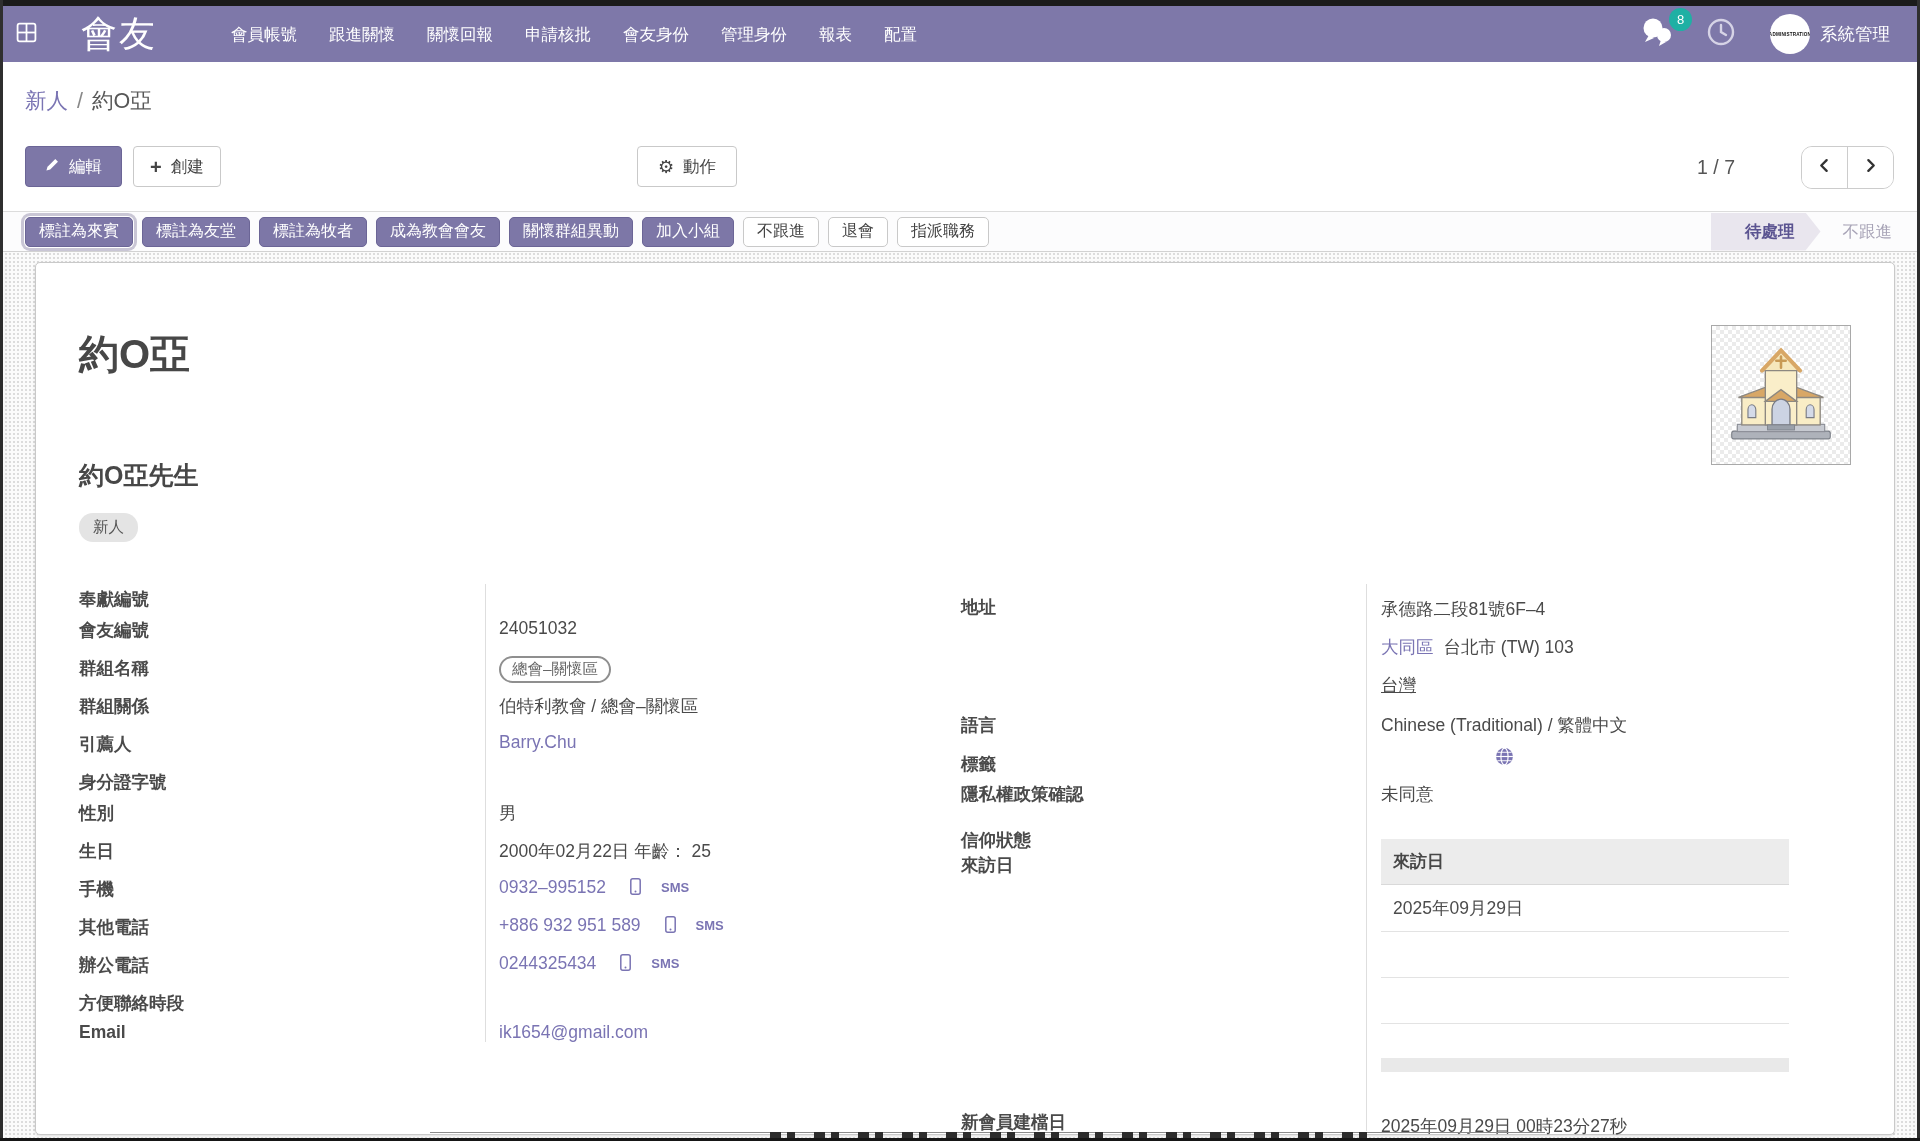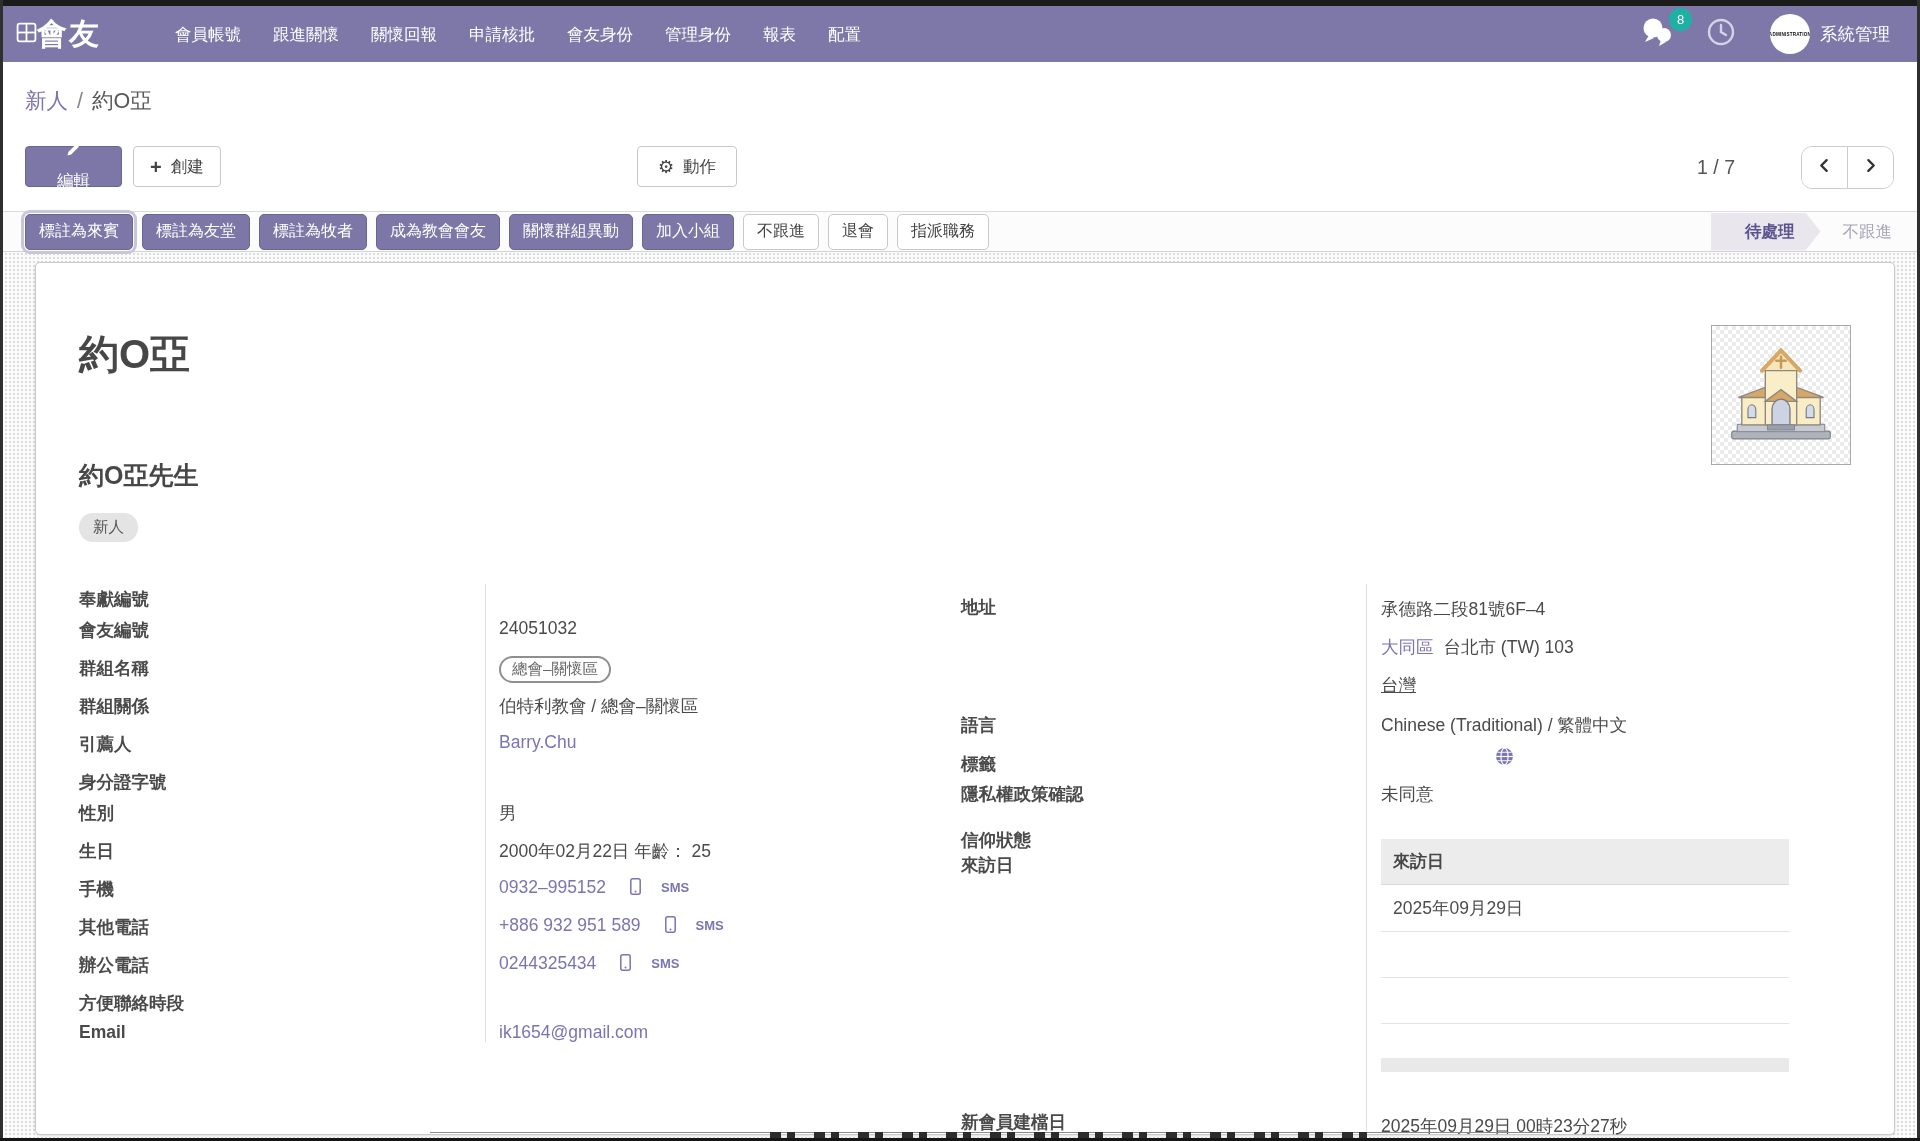--- a/index.html
+++ b/index.html
@@ -11,52 +11,52 @@
   .edge-left{position:absolute;top:0;left:0;width:3px;height:100%;background:#2f2f2f;z-index:40;}
   .edge-right{position:absolute;top:0;right:0;width:3px;height:100%;background:#2f2f2f;z-index:40;}
   .edge-bottom{position:absolute;bottom:0;left:0;width:100%;height:3px;background:#161616;z-index:40;}
   .cut-line{position:absolute;bottom:8px;left:430px;width:1115px;height:1px;background:#8a8a8a;z-index:39;}
   .cut-glyphs{position:absolute;bottom:3px;left:770px;width:600px;height:6px;z-index:39;
     background:repeating-linear-gradient(90deg,#2c2c2c 0 11px,transparent 11px 17px,#2c2c2c 17px 25px,transparent 25px 44px);}
 
   
   .navbar{position:absolute;left:0;top:6px;width:100%;height:56px;background:#7e78a9;display:flex;align-items:center;color:#fff;box-sizing:border-box;}
   .apps-btn{margin-left:16px;display:flex;align-items:center;cursor:pointer;}
-  .brand{font-size:30px;font-weight:bold;letter-spacing:2px;cursor:pointer;}
+  .brand{font-size:36px;font-weight:normal;margin-left:44px;letter-spacing:2px;cursor:pointer;}
   .menu{display:flex;margin-left:58px;}
   .menu-item{padding:0 16px;font-size:16.5px;line-height:56px;cursor:pointer;white-space:nowrap;}
   .nav-right{margin-left:auto;display:flex;align-items:center;margin-right:30px;}
   .msg-wrap{position:relative;cursor:pointer;margin-right:30px;}
   .badge{position:absolute;top:-9px;right:-16px;background:#1fb0a4;color:#fff;border-radius:50%;width:23px;height:23px;font-size:13px;display:flex;align-items:center;justify-content:center;}
   .clock-wrap{cursor:pointer;margin-right:34px;display:flex;align-items:center;}
   .avatar{width:40px;height:40px;border-radius:50%;background:#fff;color:#111;display:flex;align-items:center;justify-content:center;font-size:4.6px;font-weight:bold;overflow:hidden;letter-spacing:.2px;}
   .user-name{font-size:17.5px;margin-left:10px;cursor:pointer;}
 
   
   .panel{position:absolute;top:62px;left:0;width:100%;height:149px;background:#fff;}
   .breadcrumb{position:absolute;left:25px;top:24px;font-size:21.5px;}
   .bc-link{color:#7a74b3;cursor:pointer;}
   .bc-sep{color:#888;margin:0 9px;}
   .bc-cur{color:#585858;}
   .btn{display:inline-flex;align-items:center;justify-content:center;gap:9px;font-size:16.5px;border-radius:4px;border:1px solid #c9c9c9;background:#fff;color:#444;height:41px;padding:0 16px;box-sizing:border-box;cursor:pointer;white-space:nowrap;}
-  .btn-primary{background:#7d77a7;border-color:#6b6596;color:#fff;flex-direction:column;}
+  .btn-primary{background:#7d77a7;border-color:#6b6596;color:#fff;}
   .edit-btn{position:absolute;left:25px;top:84px;width:97px;}
   .create-btn{position:absolute;left:133px;top:84px;}
   .action-btn{position:absolute;left:637px;top:84px;width:100px;}
   .plus-glyph{font-size:20px;font-weight:bold;line-height:1;}
   .gear-glyph{font-size:18px;line-height:1;}
   .pager-text{position:absolute;right:185px;top:94px;font-size:19.5px;color:#555;}
   .pager-group{position:absolute;right:26px;top:84px;display:flex;border:1px solid #ccc;border-radius:11px;overflow:hidden;height:41px;background:#fff;}
   .pager-btn{width:45px;display:flex;align-items:center;justify-content:center;background:#fff;cursor:pointer;}
   .pager-btn + .pager-btn{border-left:1px solid #ccc;}
 
   
   .statusbar{position:absolute;top:211px;left:0;width:100%;height:41px;background:#fcfcfd;border-top:1px solid #dcdcdc;border-bottom:1px solid #d2d2d2;display:flex;align-items:center;box-sizing:border-box;z-index:5;}
   .stat-left{display:flex;gap:9px;margin-left:25px;}
-  .sbtn{height:36px;font-size:16px;padding:0 13px;border-radius:5px;}
+  .sbtn{height:30px;font-size:16px;padding:0 13px;border-radius:5px;}
   .sbtn-focus{box-shadow:0 0 0 1px #fff,0 0 0 4px #c9c6d5;}
   .stat-right{margin-left:auto;display:flex;align-items:center;margin-right:28px;}
   .state-arrow{height:38px;background:#e9e6ee;display:flex;align-items:center;padding:0 26px 0 34px;clip-path:polygon(0 0,calc(100% - 15px) 0,100% 50%,calc(100% - 15px) 100%,0 100%);color:#5b5491;font-weight:bold;font-size:16.5px;cursor:pointer;}
   .state-inactive{color:#a7a3b6;font-size:16.5px;margin-left:22px;cursor:pointer;}
 
   
   .content{position:absolute;top:252px;left:0;width:100%;height:889px;background-color:#fbfbfb;
     background-image:radial-gradient(#dcdcdc 1px,transparent 1.2px);background-size:4px 4px;}
   .sheet{position:absolute;left:35px;top:10px;width:1858px;height:871px;background:#fff;border:1px solid #c9c9c9;border-radius:5px;box-shadow:0 1px 3px rgba(0,0,0,.13);}
 

